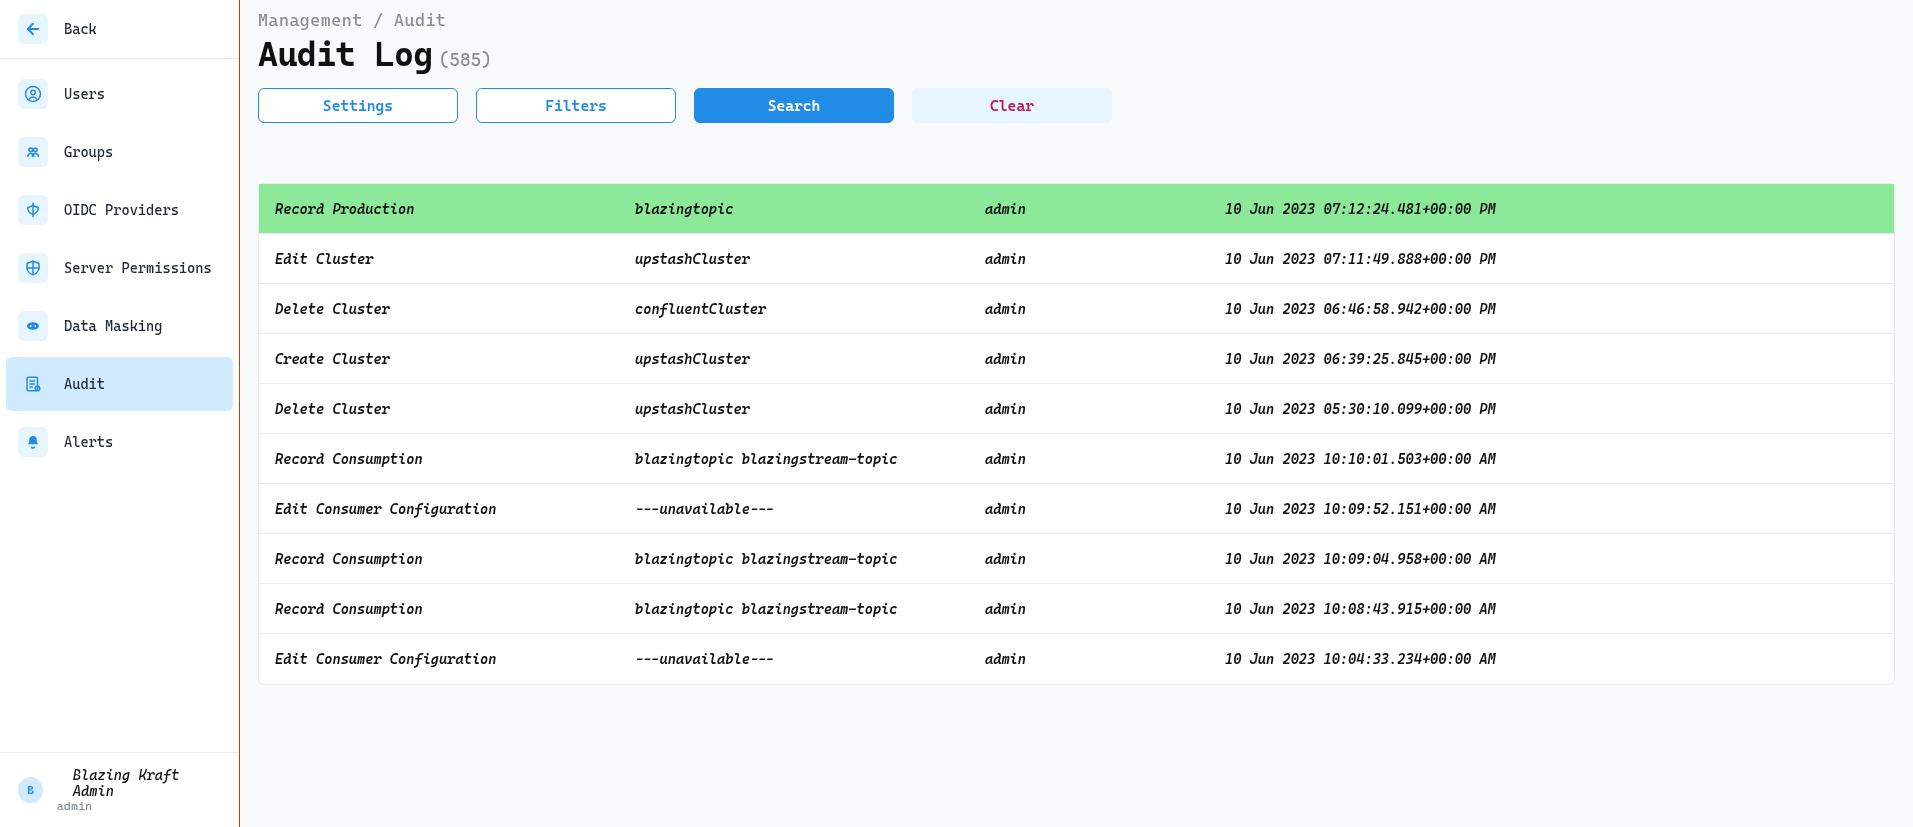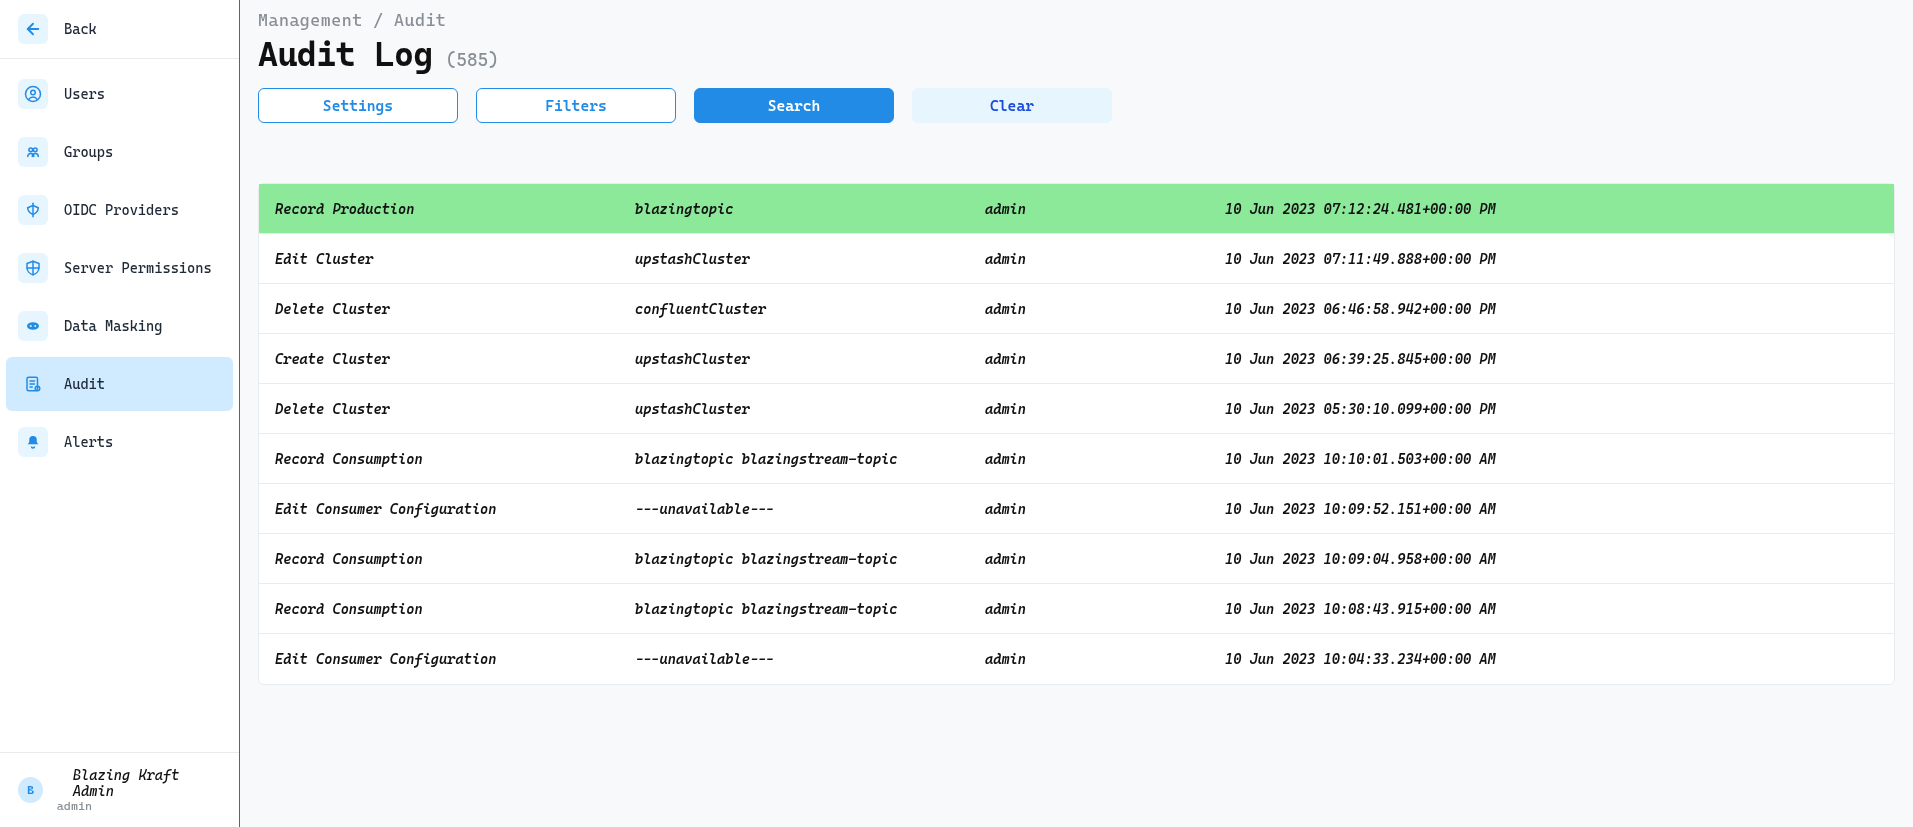--- a/index.html
+++ b/index.html
@@ -80,21 +80,21 @@
   }
   .breadcrumb {
     color: #868e96;
     font-size: 17px;
     letter-spacing: 0.5px;
     margin-bottom: 4px;
   }
   .page-title-row {
     display: flex;
     align-items: baseline;
-    gap: 13px;
+    gap: 6px;
     margin-bottom: 14px;
   }
   .page-title {
     font-size: 34px;
     font-weight: 800;
     letter-spacing: -0.5px;
   }
   .page-count { color: #868e96; font-size: 18px; }
 
   .action-bar {
@@ -115,21 +115,21 @@
     cursor: pointer;
   }
   .action-btn.primary {
     background: #228be6;
     color: #fff;
     border-color: #228be6;
   }
   .action-btn.light {
     background: #e7f5ff;
     border-color: #e7f5ff;
-    color: #1d4ed8;
+    color: #be185d;
   }
 
   .table-wrap { flex: 1; overflow-y: auto; }
   .table-header, .table-row {
     display: grid;
     grid-template-columns: 360px 350px 240px 1fr;
     align-items: center;
     padding: 0 16px;
   }
   .table-header { margin-bottom: 18px; }

